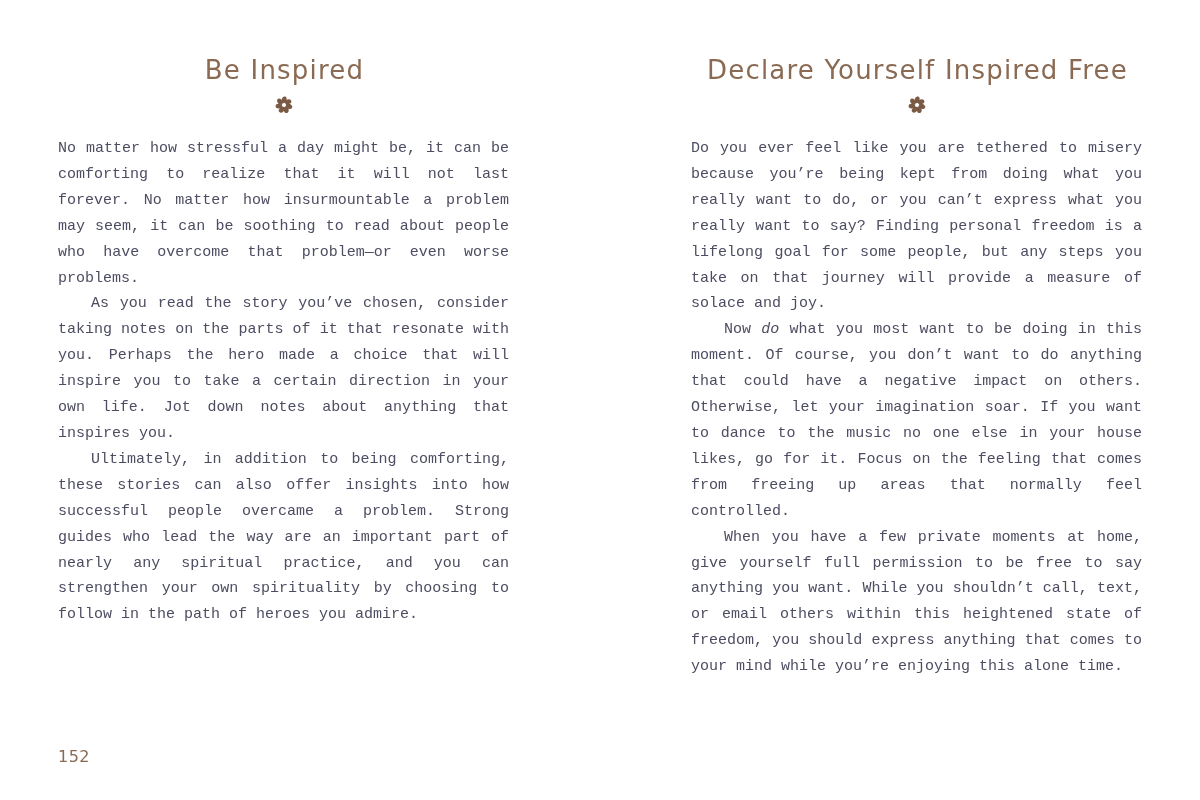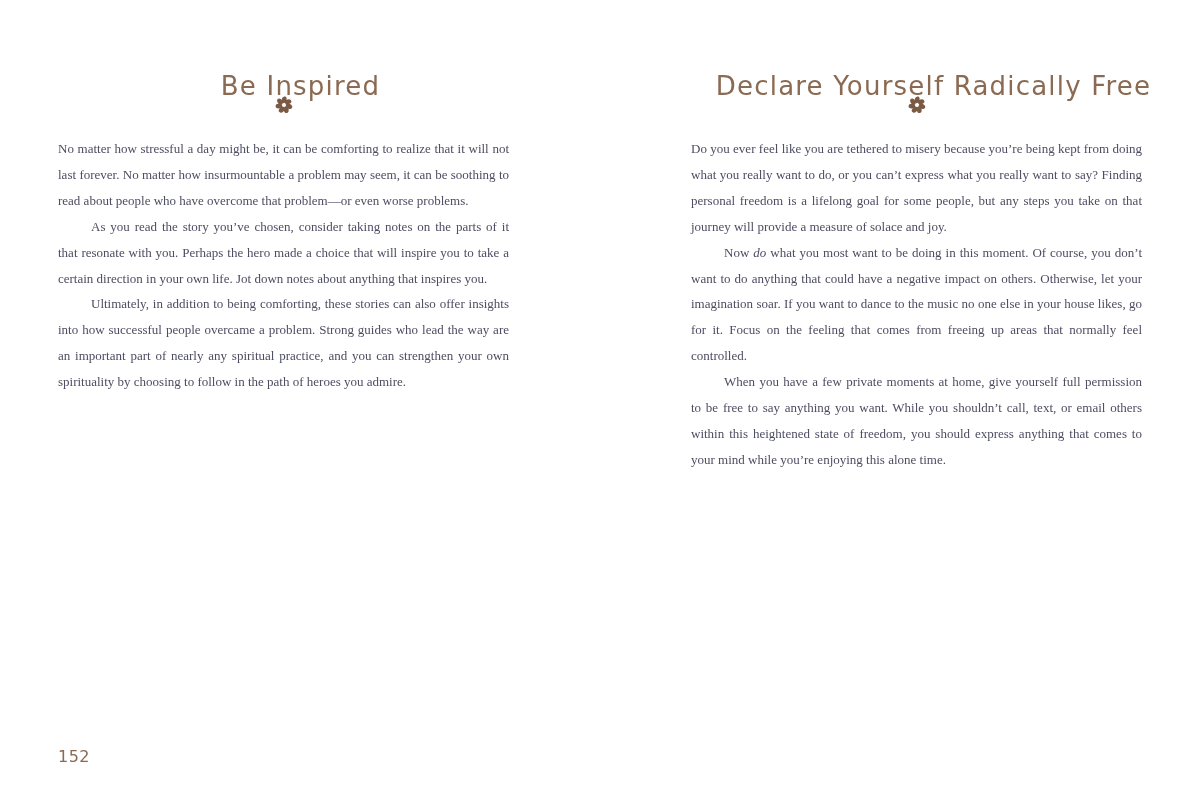--- a/index.html
+++ b/index.html
@@ -27,40 +27,40 @@
       position: absolute;
       top: 52px;
       left: 0;
       width: 100%;
       text-align: center;
       font-family: "DejaVu Sans", sans-serif;
       font-size: 26px;
       font-weight: normal;
       letter-spacing: 1.2px;
       color: #8a6a52;
-      margin: 17px;
+      margin: 1px;
       line-height: 34px;
     }
     .ornament {
       position: absolute;
       top: 95px;
       left: 50%;
       width: 20px;
       height: 20px;
       margin-left: -10px;
     }
     .ornament svg { display: block; width: 20px; height: 20px; }
 
     .body-text {
       position: absolute;
       top: 136px;
       left: 0;
       width: 451px;
-      font-family: Liberation Serif, serif;
-      font-size: 13px;
+      font-family: Liberation Mono, monospace;
+      font-size: 15px;
       line-height: 25.9px;
       color: #4d4d62;
       text-align: justify;
       hyphens: manual;
     }
     .body-text p {
       margin: 0;
       text-indent: 33px;
     }
     .body-text p.first { text-indent: 0; }
@@ -98,21 +98,21 @@
   </div>
   <div class="body-text">
     <p class="first">No matter how stressful a day might be, it can be comfort­ing to realize that it will not last forever. No matter how insurmountable a problem may seem, it can be soothing to read about people who have overcome that problem—or even worse problems.</p>
     <p>As you read the story you’ve chosen, consider taking notes on the parts of it that resonate with you. Perhaps the hero made a choice that will inspire you to take a certain direction in your own life. Jot down notes about anything that inspires you.</p>
     <p>Ultimately, in addition to being comforting, these stories can also offer insights into how successful people overcame a problem. Strong guides who lead the way are an important part of nearly any spiritual practice, and you can strengthen your own spirituality by choosing to follow in the path of heroes you admire.</p>
   </div>
   <div class="folio">152</div>
 </div>
 
 <div class="page right">
-  <h1 class="title">Declare Yourself Radically Free</h1>
+  <h1 class="title">Declare Yourself Inspired Free</h1>
   <div class="ornament">
     <svg viewBox="0 0 20 20">
       <g fill="#7a5a44" transform="translate(10,10)">
         <ellipse cx="0" cy="-5.2" rx="2.4" ry="3.4" transform="rotate(0) rotate(20 0 -5.2)"></ellipse>
         <ellipse cx="0" cy="-5.2" rx="2.4" ry="3.4" transform="rotate(51.4) rotate(20 0 -5.2)"></ellipse>
         <ellipse cx="0" cy="-5.2" rx="2.4" ry="3.4" transform="rotate(102.8) rotate(20 0 -5.2)"></ellipse>
         <ellipse cx="0" cy="-5.2" rx="2.4" ry="3.4" transform="rotate(154.2) rotate(20 0 -5.2)"></ellipse>
         <ellipse cx="0" cy="-5.2" rx="2.4" ry="3.4" transform="rotate(205.6) rotate(20 0 -5.2)"></ellipse>
         <ellipse cx="0" cy="-5.2" rx="2.4" ry="3.4" transform="rotate(257) rotate(20 0 -5.2)"></ellipse>
         <ellipse cx="0" cy="-5.2" rx="2.4" ry="3.4" transform="rotate(308.4) rotate(20 0 -5.2)"></ellipse>

